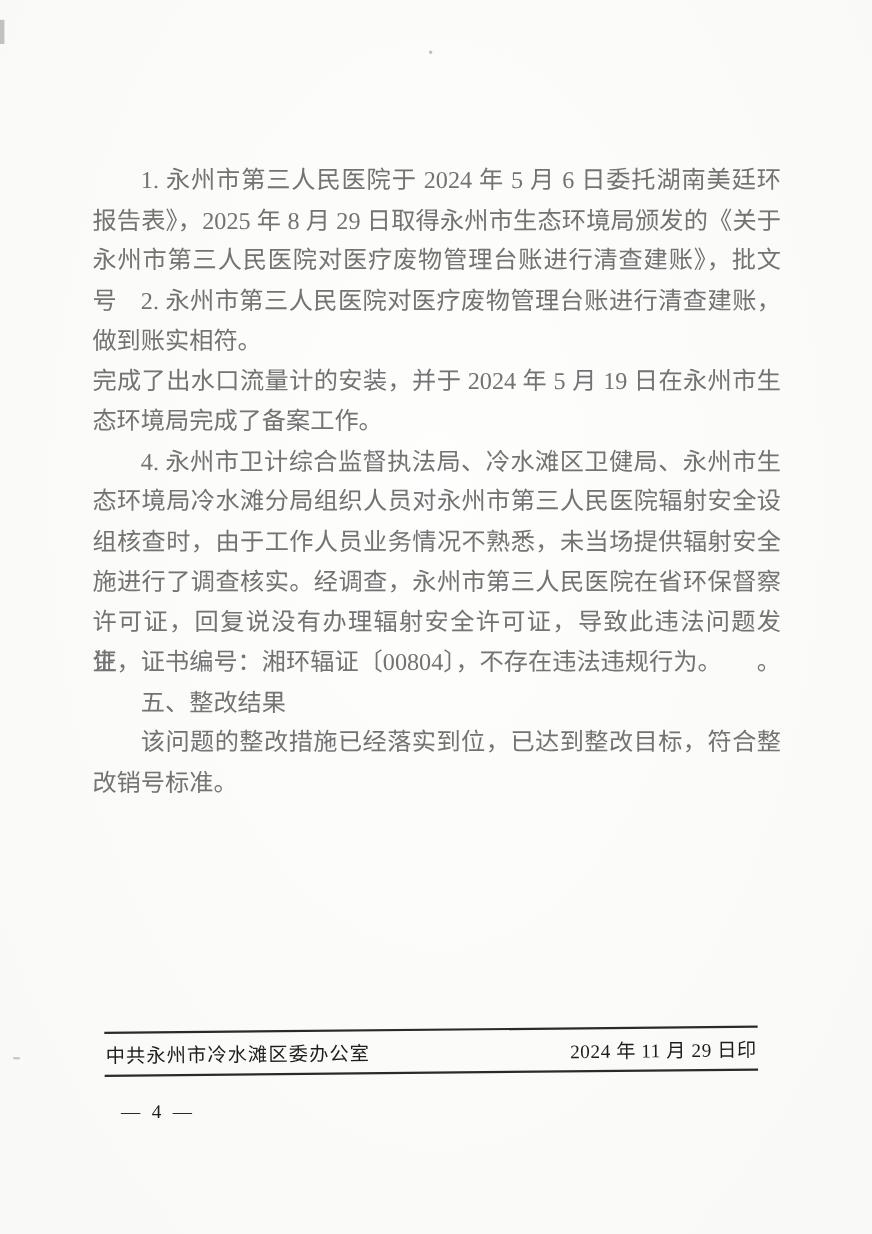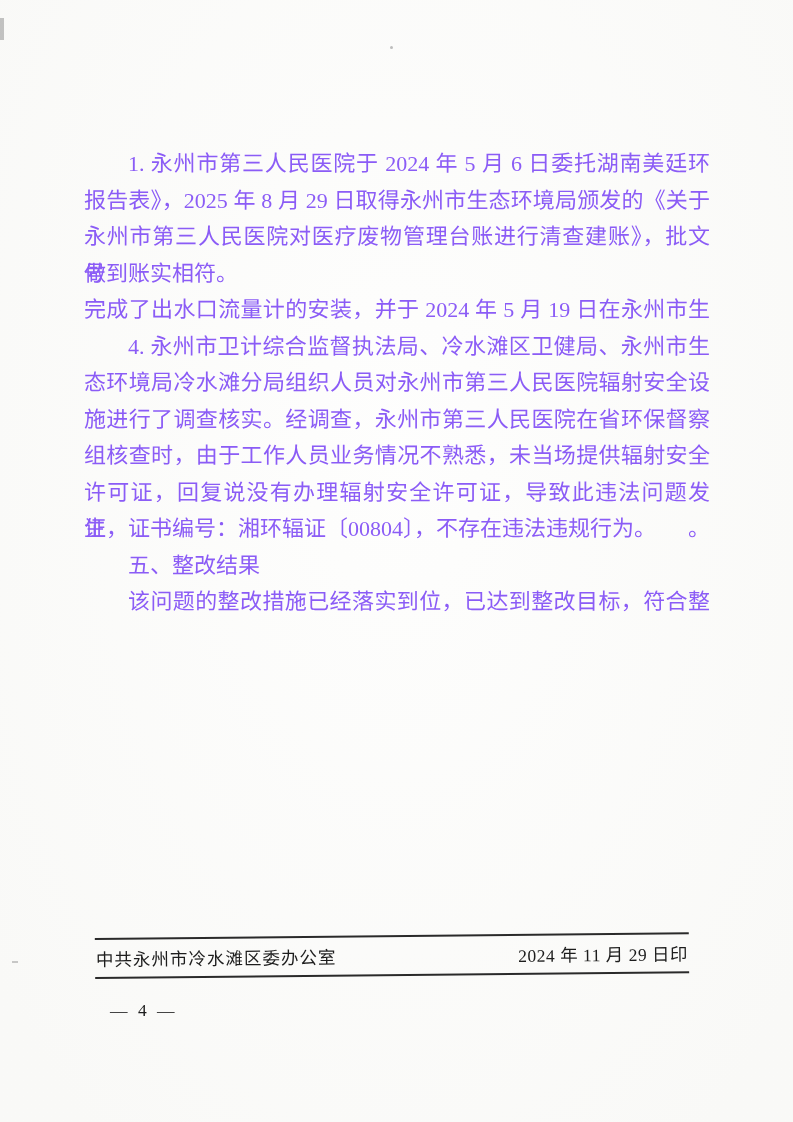--- a/index.html
+++ b/index.html
@@ -26,21 +26,21 @@
   .body-text {
     position: absolute;
     left: 84px;
     top: 146px;
     width: 626px;
   }
   .ln {
     height: 36.5px;
     line-height: 36.5px;
     font-size: 22px;
-    color: #8b5cf6;
+    color: #737373;
     text-align: left;
     white-space: normal;
     box-sizing: border-box;
     width: 100%;
     -webkit-font-smoothing: antialiased;
   }
   .ln.j {
     text-align: justify;
     text-align-last: justify;
   }
@@ -95,30 +95,33 @@
 
 <div class="speck speck-a"></div>
 <div class="speck speck-b"></div>
 <div class="speck speck-c"></div>
 <div class="speck speck-d"></div>
 
 <main class="body-text">
   <div class="ln ind j">1. 永州市第三人民医院于 2024 年 5 月 6 日委托湖南美廷环</div>
   <div class="ln j">报告表》，2025 年 8 月 29 日取得永州市生态环境局颁发的《关于</div>
   <div class="ln j">永州市第三人民医院对医疗废物管理台账进行清查建账》，批文号</div>
+  <div class="ln ind j">2. 永州市第三人民医院对医疗废物管理台账进行清查建账，</div>
   <div class="ln">做到账实相符。</div>
   <div class="ln j">完成了出水口流量计的安装，并于 2024 年 5 月 19 日在永州市生</div>
+  <div class="ln">态环境局完成了备案工作。</div>
   <div class="ln ind j">4. 永州市卫计综合监督执法局、冷水滩区卫健局、永州市生</div>
   <div class="ln j">态环境局冷水滩分局组织人员对永州市第三人民医院辐射安全设</div>
+  <div class="ln j">组核查时，由于工作人员业务情况不熟悉，未当场提供辐射安全</div>
   <div class="ln j">施进行了调查核实。经调查，永州市第三人民医院在省环保督察</div>
-  <div class="ln j">组核查时，由于工作人员业务情况不熟悉，未当场提供辐射安全</div>
   <div class="ln j">许可证，回复说没有办理辐射安全许可证，导致此违法问题发生。</div>
   <div class="ln">证，证书编号：湘环辐证〔00804〕，不存在违法违规行为。</div>
   <div class="ln ind">五、整改结果</div>
   <div class="ln ind j">该问题的整改措施已经落实到位，已达到整改目标，符合整</div>
+  <div class="ln">改销号标准。</div>
 </main>
 
 <footer class="doc-footer">
   <div class="rule"></div>
   <div class="footer-row">
     <span class="footer-issuer">中共永州市冷水滩区委办公室</span>
     <span class="footer-date">2024 年 11 月 29 日印</span>
   </div>
   <div class="rule"></div>
 </footer>

